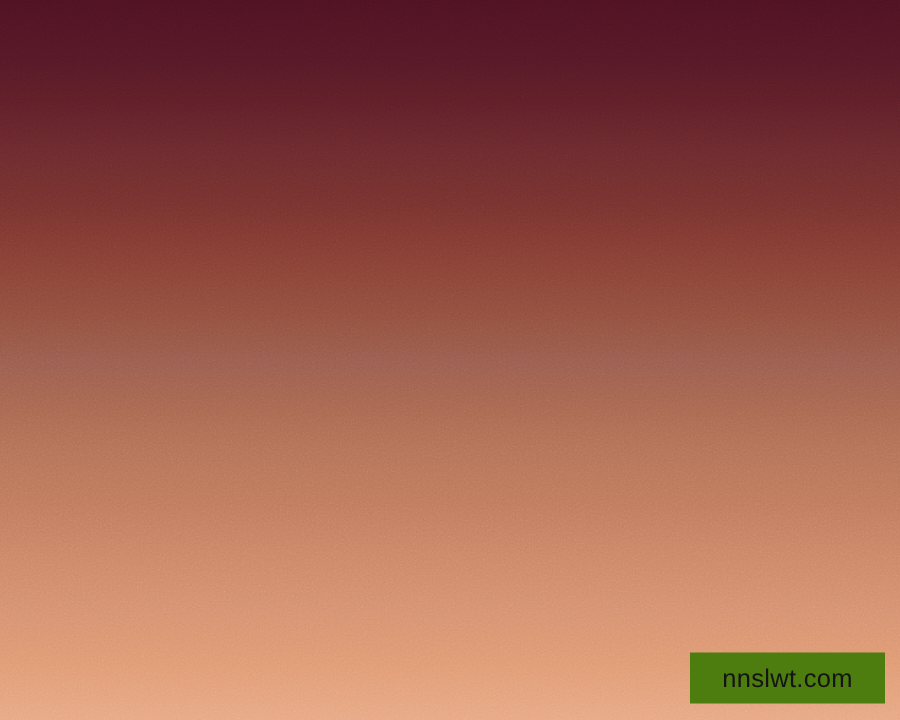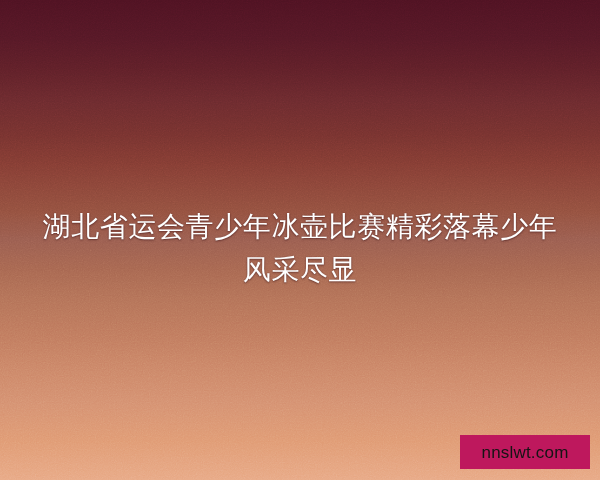--- a/index.html
+++ b/index.html
@@ -74,21 +74,21 @@
   
   #watermark {
     position: absolute;
     left: 460px;
     top: 435px;
     width: 130px;
     height: 34px;
     display: flex;
     align-items: center;
     justify-content: center;
-    background: #be185d;
+    background: #4d7c0f;
   }
 
   #watermark-text {
     color: #141414;
     font-size: 17px;
     letter-spacing: 0.2px;
     font-weight: 400;
     line-height: 1;
   }
 </style>
@@ -102,20 +102,18 @@
   <svg id="bg-noise" width="600" height="480" xmlns="http://www.w3.org/2000/svg">
     <defs>
       <filter id="grainFilter" x="0" y="0" width="100%" height="100%">
         <feTurbulence type="fractalNoise" baseFrequency="0.85" numOctaves="3" stitchTiles="stitch" result="noise"></feTurbulence>
         <feColorMatrix type="saturate" values="0" in="noise" result="mono"></feColorMatrix>
       </filter>
     </defs>
     <rect width="600" height="480" filter="url(#grainFilter)"></rect>
   </svg>
 
-  <div id="headline">湖北省运会青少年冰壶比赛精彩落幕少年
-风采尽显</div>
 
   <div id="watermark">
     <span id="watermark-text">nnslwt.com</span>
   </div>
 
 </div>
 
 </body></html>

